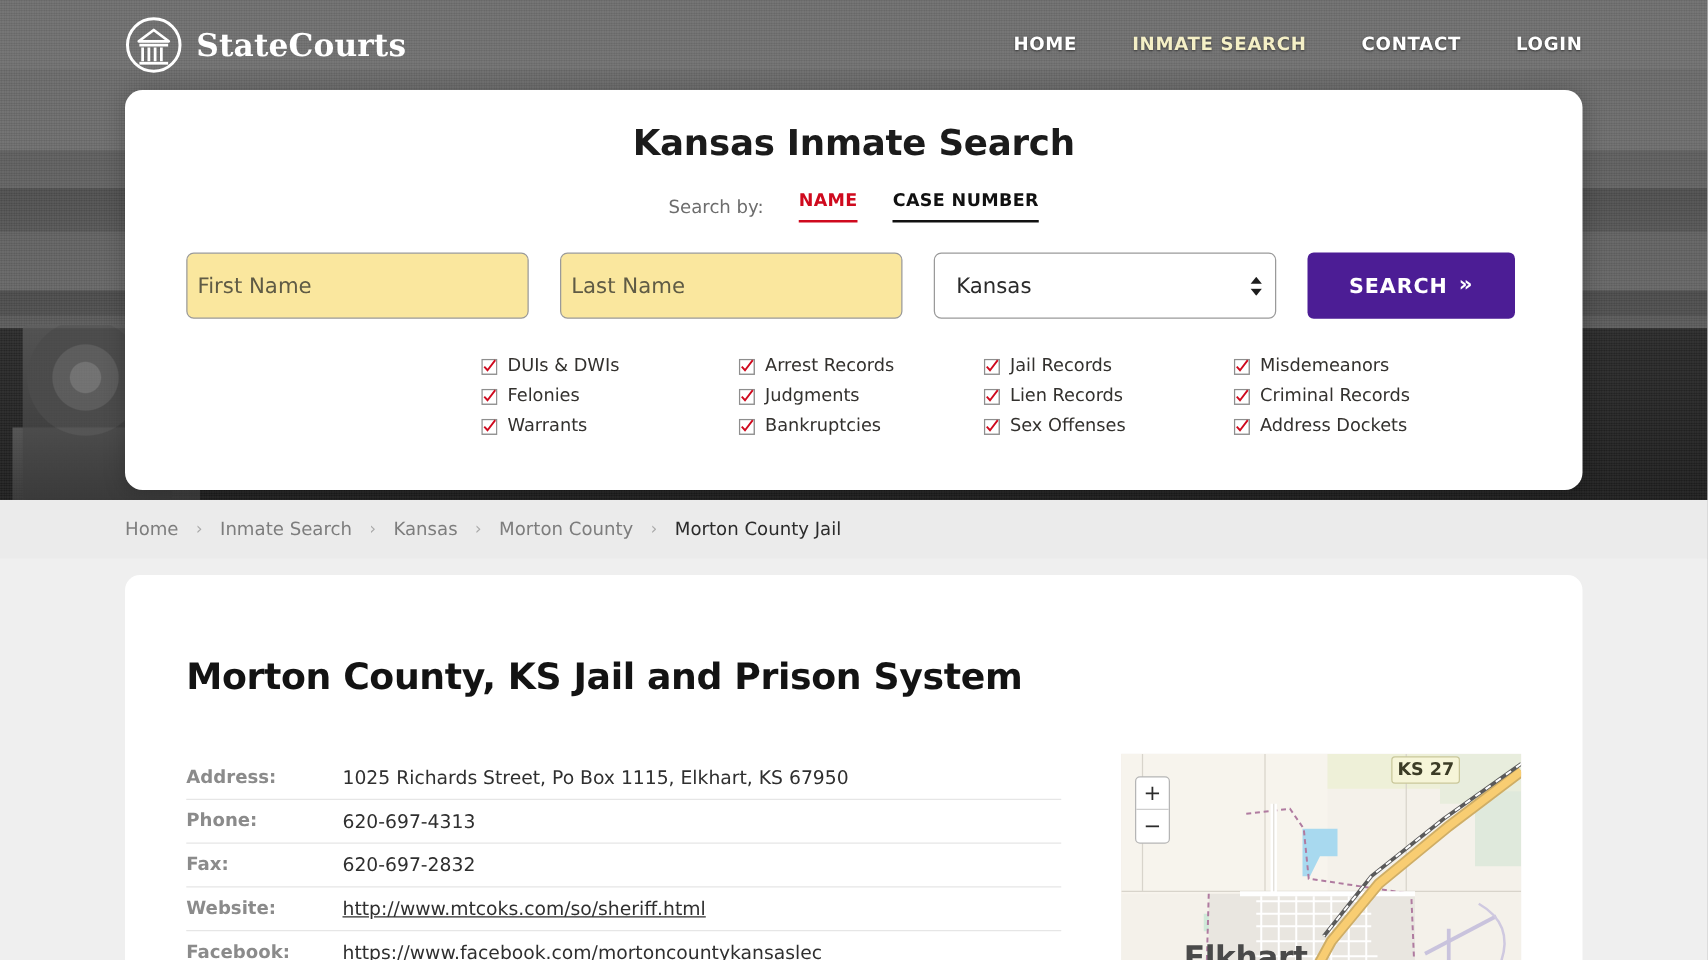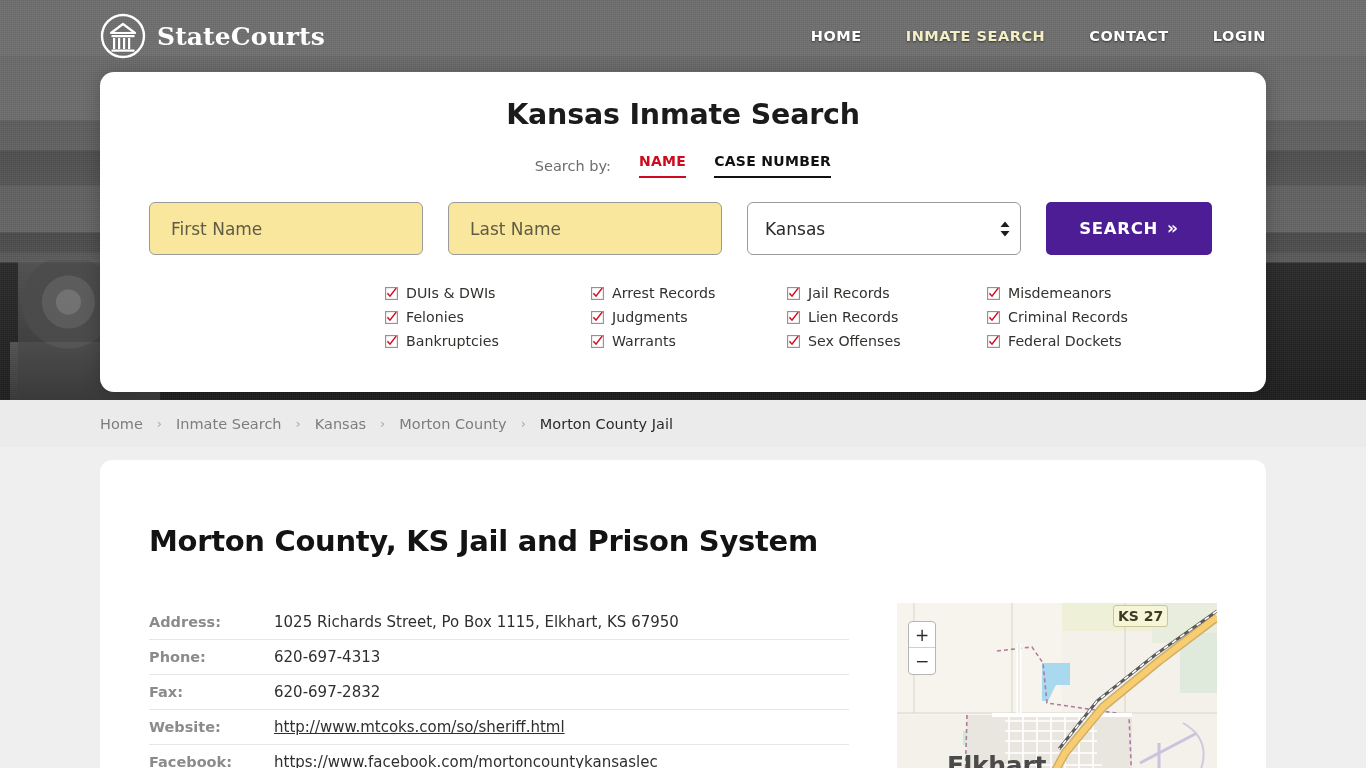--- a/index.html
+++ b/index.html
@@ -148,21 +148,21 @@
     gap: 25px;
     margin: 24px 0 0 49px;
   }
   .fld {
     width: 274px; height: 53px;
     background: #fae79e;
     border: 1px solid #9a9a9a;
     border-radius: 6px;
     font-size: 17px;
     color: #5e5a44;
-    padding: 0 21px;
+    padding: 0 8px;
     font-family: inherit;
   }
   .fld::placeholder { color: #5f5b45; opacity: 1; }
   .selwrap { position: relative; width: 274px; height: 53px; }
   .sel {
     width: 274px; height: 53px;
     background: #ffffff;
     border: 1px solid #9a9a9a;
     border-radius: 6px;
     font-size: 17px;
@@ -471,48 +471,48 @@
         <span>Criminal Records</span>
       </span>
 
       <span class="chk">
         <span class="chkbox">
           <svg width="13" height="13" viewBox="0 0 13 13">
               <rect x="0.6" y="0.6" width="11.8" height="11.8" fill="none" stroke="#8e8e8e" stroke-width="1.1"></rect>
               <path d="M2.4 6.3 L5 9.2 L11.2 1.1" fill="none" stroke="#cf0a1e" stroke-width="1.5"></path>
             </svg>
         </span>
+        <span>Warrants</span>
+      </span>
+      <span class="chk">
+        <span class="chkbox">
+          <svg width="13" height="13" viewBox="0 0 13 13">
+              <rect x="0.6" y="0.6" width="11.8" height="11.8" fill="none" stroke="#8e8e8e" stroke-width="1.1"></rect>
+              <path d="M2.4 6.3 L5 9.2 L11.2 1.1" fill="none" stroke="#cf0a1e" stroke-width="1.5"></path>
+            </svg>
+        </span>
         <span>Bankruptcies</span>
       </span>
       <span class="chk">
         <span class="chkbox">
           <svg width="13" height="13" viewBox="0 0 13 13">
               <rect x="0.6" y="0.6" width="11.8" height="11.8" fill="none" stroke="#8e8e8e" stroke-width="1.1"></rect>
               <path d="M2.4 6.3 L5 9.2 L11.2 1.1" fill="none" stroke="#cf0a1e" stroke-width="1.5"></path>
             </svg>
         </span>
-        <span>Warrants</span>
-      </span>
-      <span class="chk">
-        <span class="chkbox">
-          <svg width="13" height="13" viewBox="0 0 13 13">
-              <rect x="0.6" y="0.6" width="11.8" height="11.8" fill="none" stroke="#8e8e8e" stroke-width="1.1"></rect>
-              <path d="M2.4 6.3 L5 9.2 L11.2 1.1" fill="none" stroke="#cf0a1e" stroke-width="1.5"></path>
-            </svg>
-        </span>
         <span>Sex Offenses</span>
       </span>
       <span class="chk">
         <span class="chkbox">
           <svg width="13" height="13" viewBox="0 0 13 13">
               <rect x="0.6" y="0.6" width="11.8" height="11.8" fill="none" stroke="#8e8e8e" stroke-width="1.1"></rect>
               <path d="M2.4 6.3 L5 9.2 L11.2 1.1" fill="none" stroke="#cf0a1e" stroke-width="1.5"></path>
             </svg>
         </span>
-        <span>Federal Dockets</span>
+        <span>Address Dockets</span>
       </span>
     </div>
   </div>
 </div>
 
 <div class="crumbbar">
   <div class="crumbs">
     <a class="crumb" href="#">Home</a>
     <span class="crumb-sep">›</span>
     <a class="crumb" href="#">Inmate Search</a>

